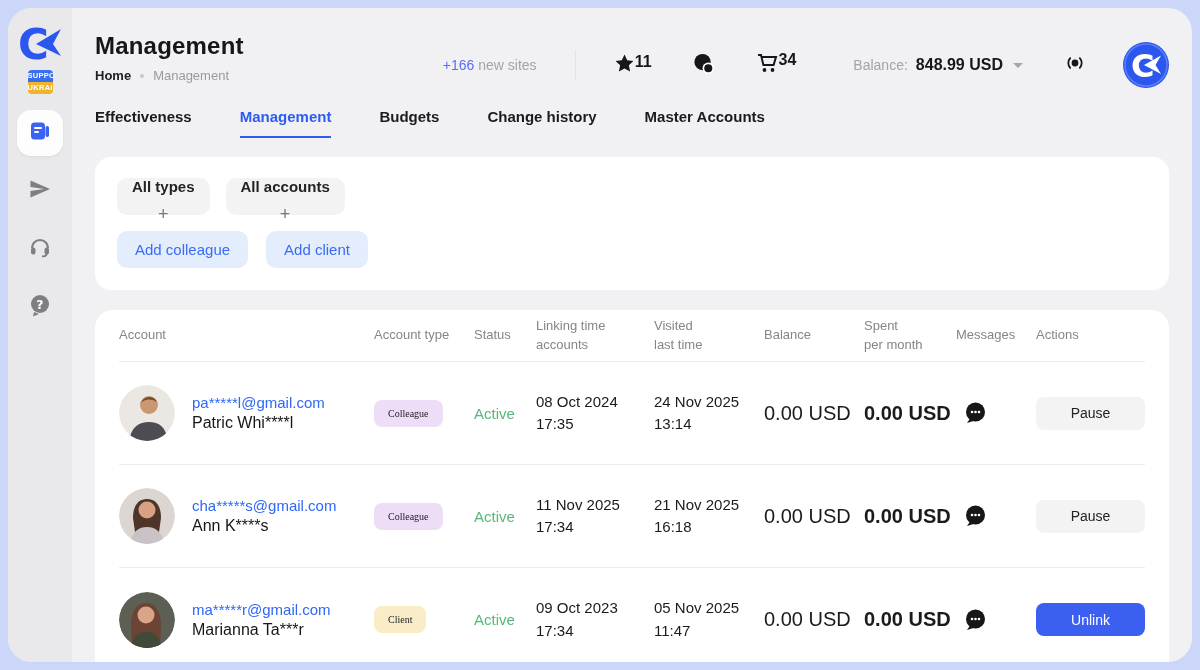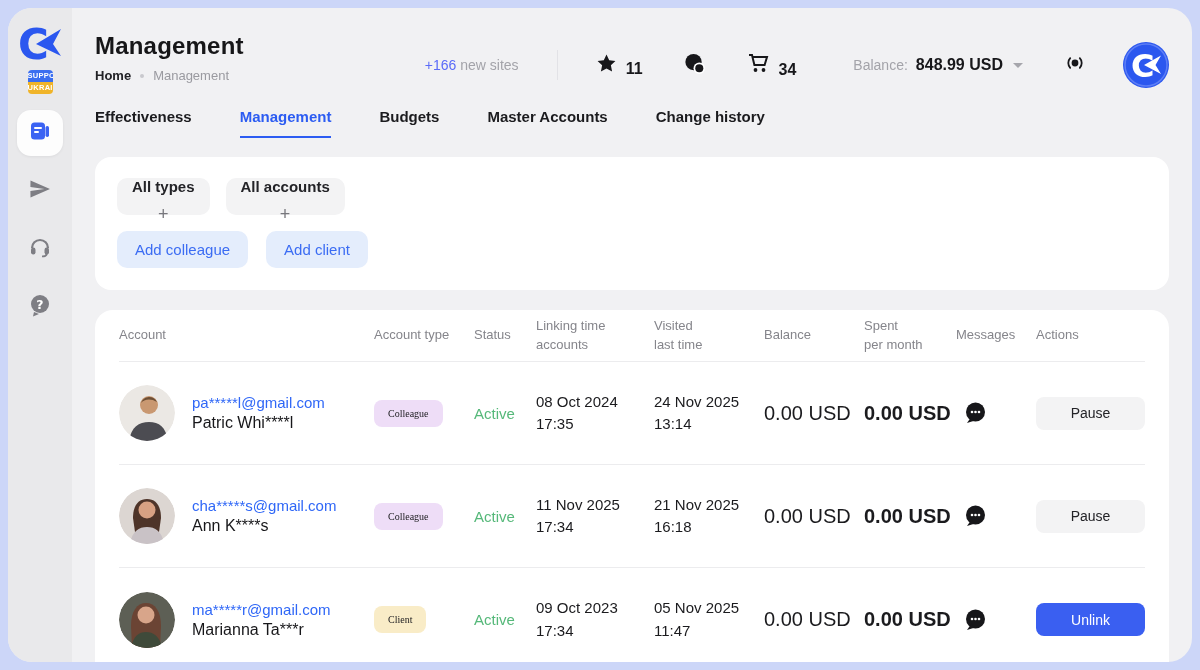--- a/index.html
+++ b/index.html
@@ -42,21 +42,21 @@
   .topbar { display:flex; justify-content:space-between; align-items:flex-start; padding-top:24px; height:92px; }
   .page-title { font-size:24px; font-weight:bold; color:#161618; letter-spacing:.2px; }
   .breadcrumb { margin-top:8px; display:flex; align-items:center; gap:9px; font-size:13px; }
   .bc-home { color:#222226; font-weight:bold; cursor:pointer; }
   .bc-dot { width:4px; height:4px; border-radius:50%; background:#c9c9ce; }
   .bc-current { color:#9a9aa0; }
   .top-right { display:flex; align-items:center; margin-top:10px; gap:0; }
   .new-sites { font-size:14px; color:#a3a3a9; cursor:pointer; white-space:nowrap; }
   .new-sites .count { color:#5a6bf8; }
   .vdiv { width:1px; height:30px; background:#e2e2e6; margin:0 38px; }
-  .stat { display:flex; align-items:flex-end; gap:9px; font-size:16px; font-weight:bold; color:#17171a; cursor:pointer; margin-right:40px; }
+  .stat { display:flex; align-items:flex-start; font-size:16px; font-weight:bold; color:#17171a; cursor:pointer; margin-right:40px; }
   .balance { display:flex; align-items:center; gap:8px; cursor:pointer; margin-left:17px; }
   .balance-label { font-size:14px; color:#a3a3a9; }
   .balance-value { font-size:16px; font-weight:bold; color:#17171a; }
   .chev { width:0; height:0; border-left:5px solid transparent; border-right:5px solid transparent; border-top:5px solid #a6a6ac; margin-left:2px; }
   .notif { margin:0 36px 0 40px; cursor:pointer; display:flex; }
   .avatar-logo { width:46px; height:46px; cursor:pointer; }
   
   .tabs { display:flex; gap:48px; align-items:flex-end; height:38px; }
   .tab { font-size:15px; font-weight:bold; color:#1b1b1e; padding-bottom:11px; cursor:pointer; border-bottom:2.5px solid transparent; }
   .tab.active { color:#2c5cf2; border-bottom-color:#2c5cf2; }
@@ -237,22 +237,22 @@
               <polygon points="21,23 38,13.5 32.5,23 38,32" fill="#fff"></polygon>
             </svg>
           </div>
         </div>
       </header>
 
       <div class="tabs">
         <div class="tab">Effectiveness</div>
         <div class="tab active">Management</div>
         <div class="tab">Budgets</div>
+        <div class="tab">Change history</div>
         <div class="tab">Master Accounts</div>
-        <div class="tab">Change history</div>
       </div>
 
       <section class="filter-card">
         <div class="chip-row">
           <div class="chip">
             <span>All types</span>
             <span class="plus">+</span>
           </div>
           <div class="chip">
             <span>All accounts</span>

